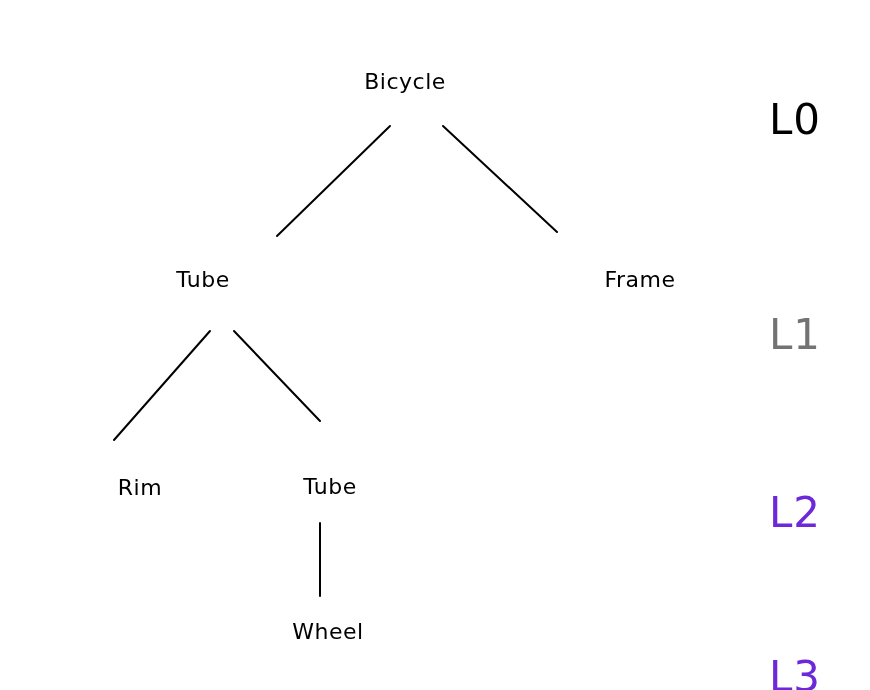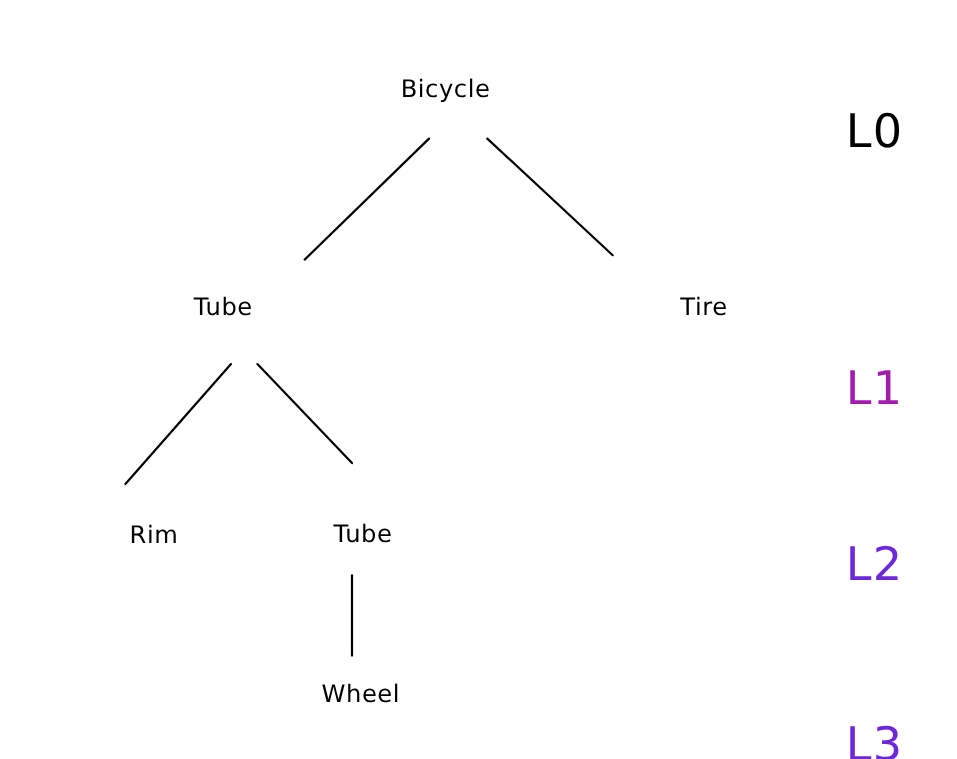--- a/index.html
+++ b/index.html
@@ -60,25 +60,25 @@
         <line x1="443" y1="126" x2="557" y2="232"></line>
         <line x1="210" y1="331" x2="114" y2="440"></line>
         <line x1="234" y1="331" x2="320" y2="421"></line>
         <line x1="320" y1="523" x2="320" y2="596"></line>
       </g>
   </svg>
 
   <div id="node-layer">
       <div class="node-label" style="left: 405px; top: 82px; color: rgb(0, 0, 0);">Bicycle</div>
       <div class="node-label" style="left: 203px; top: 280px; color: rgb(0, 0, 0);">Tube</div>
-      <div class="node-label" style="left: 640px; top: 280px; color: rgb(0, 0, 0);">Tire</div>
+      <div class="node-label" style="left: 640px; top: 280px; color: rgb(0, 0, 0);">Frame</div>
       <div class="node-label" style="left: 140px; top: 488px; color: rgb(0, 0, 0);">Rim</div>
       <div class="node-label" style="left: 330px; top: 487px; color: rgb(0, 0, 0);">Tube</div>
       <div class="node-label" style="left: 328px; top: 632px; color: rgb(0, 0, 0);">Wheel</div>
     </div>
   <div id="level-layer">
       <div class="level-label" style="left: 795px; top: 75px; color: rgb(0, 0, 0);">L0</div>
-      <div class="level-label" style="left: 795px; top: 308px; color: #a21caf;">L1</div>
+      <div class="level-label" style="left: 795px; top: 290px; color: #737373;">L1</div>
       <div class="level-label" style="left: 795px; top: 468px; color: #6d28d9;">L2</div>
       <div class="level-label" style="left: 795px; top: 632px; color: #6d28d9;">L3</div>
     </div>
 
 </div>
 
 </body></html>

